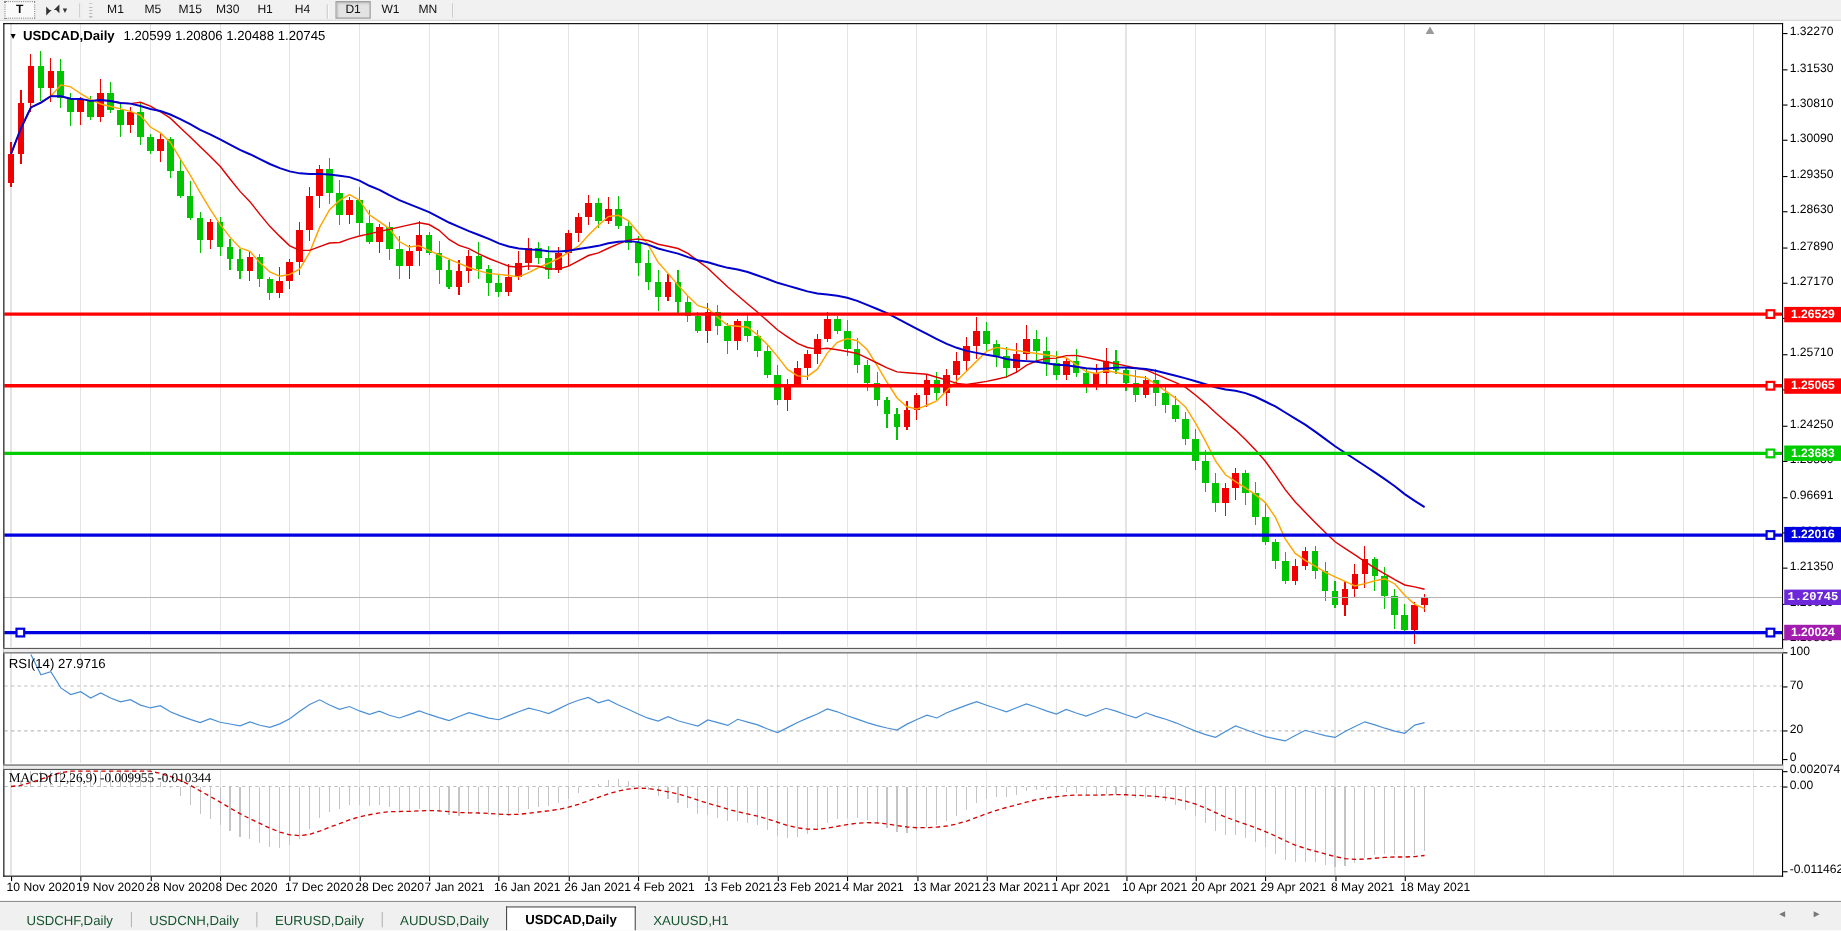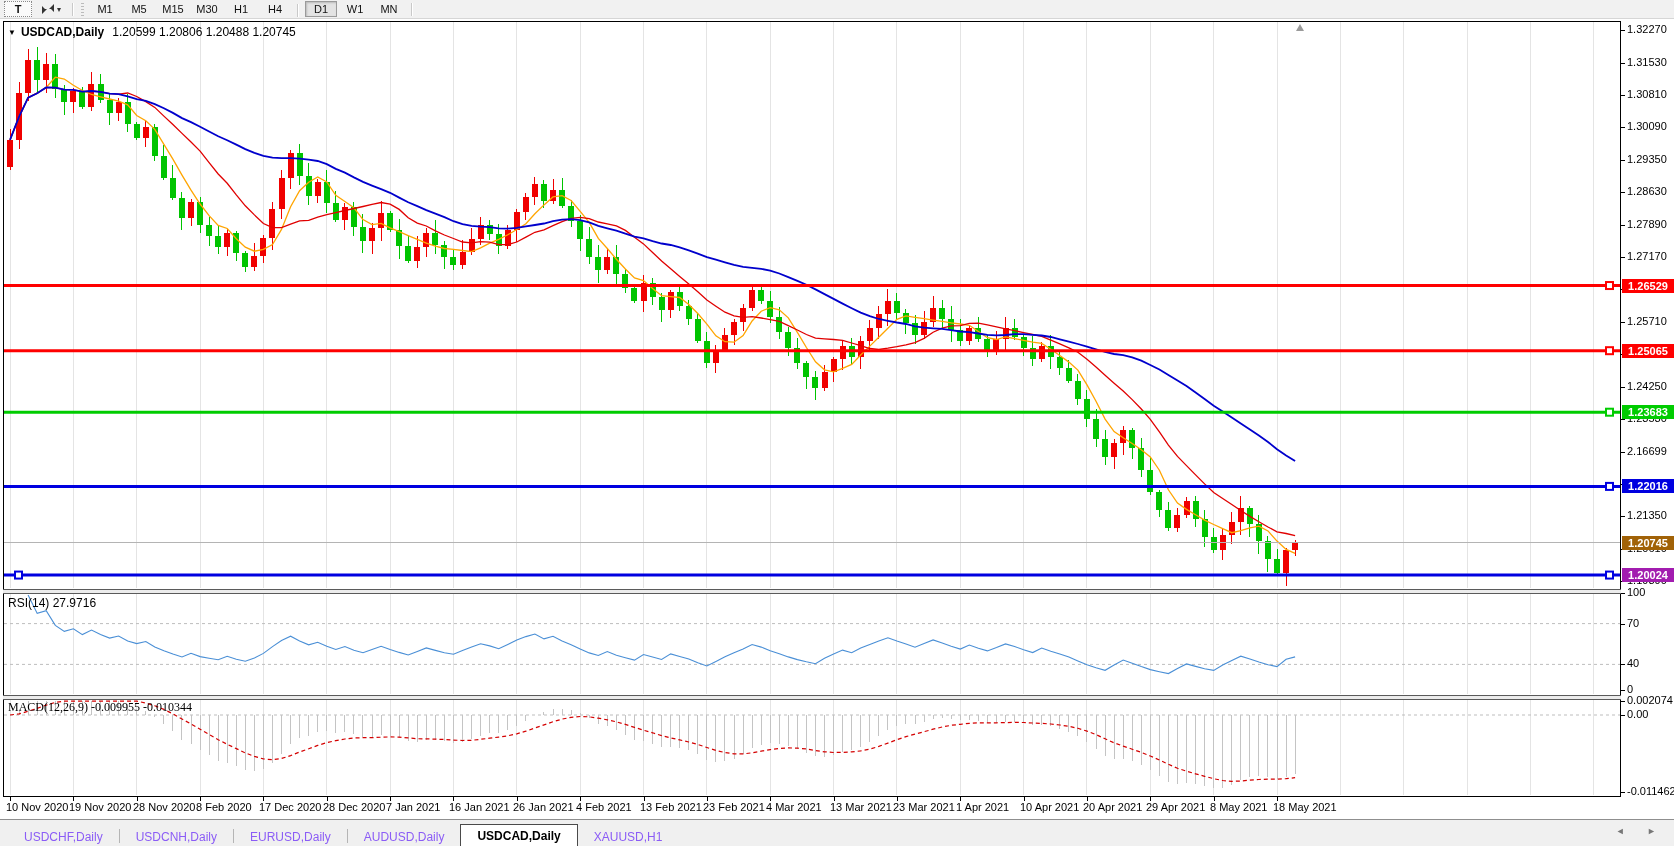--- a/index.html
+++ b/index.html
@@ -29,21 +29,21 @@
   .paneltitle{position:absolute;left:8px;font-size:12px;color:#000;white-space:nowrap;}
   .axis-label{position:absolute;left:1627px;font-size:11px;color:#000;white-space:nowrap;}
   .axis-tick{position:absolute;left:1621px;width:4px;height:1px;background:#000;}
   .date-tick{position:absolute;width:1px;height:4px;top:797px;background:#000;}
   .datelbl{position:absolute;top:801px;font-size:11px;color:#000;white-space:nowrap;}
   .tag{position:absolute;left:1622px;width:52px;height:14px;line-height:14px;text-align:center;
        font-size:11px;font-weight:700;color:#fff;z-index:6;}
   
   #tabbar{position:absolute;left:0;top:819px;width:1674px;height:27px;background:#f0f0f0;
           border-top:1px solid #8f8f8f;display:flex;align-items:flex-end;}
-  .tab{height:20px;line-height:20px;padding:0 16px;font-size:12px;color:#8b5cf6;white-space:nowrap;}
+  .tab{height:20px;line-height:20px;padding:0 16px;font-size:12px;color:#14532d;white-space:nowrap;}
   .tab.active{background:#fff;border:1px solid #4a4a4a;border-bottom:none;height:22px;line-height:22px;
               color:#000;font-weight:700;}
   .tabsep{width:1px;height:14px;background:#b5b5b5;margin-bottom:4px;}
   .tabarrows{position:absolute;right:8px;top:6px;font-size:9px;color:#777;letter-spacing:10px;}
   .tabarrows span{cursor:pointer;}
   svg{position:absolute;left:0;top:0;}
 </style>
 </head>
 <body>
 
@@ -641,57 +641,57 @@
       <div class="axis-label" style="top:282px;">1.26450</div>
       <div class="axis-tick" style="top:322px;"></div>
       <div class="axis-label" style="top:315px;">1.25710</div>
       <div class="axis-tick" style="top:354px;"></div>
       <div class="axis-label" style="top:347px;">1.24990</div>
       <div class="axis-tick" style="top:387px;"></div>
       <div class="axis-label" style="top:380px;">1.24250</div>
       <div class="axis-tick" style="top:419px;"></div>
       <div class="axis-label" style="top:412px;">1.23530</div>
       <div class="axis-tick" style="top:452px;"></div>
-      <div class="axis-label" style="top:445px;">2.16699</div>
+      <div class="axis-label" style="top:445px;">0.96691</div>
       <div class="axis-tick" style="top:484px;"></div>
       <div class="axis-label" style="top:477px;">1.22070</div>
       <div class="axis-tick" style="top:516px;"></div>
       <div class="axis-label" style="top:509px;">1.21350</div>
       <div class="axis-tick" style="top:549px;"></div>
       <div class="axis-label" style="top:542px;">1.20610</div>
       <div class="axis-tick" style="top:581px;"></div>
       <div class="axis-label" style="top:574px;">1.19890</div>
       <div class="axis-tick" style="top:593px;"></div>
       <div class="axis-label" style="top:586px;">100</div>
       <div class="axis-tick" style="top:624px;"></div>
       <div class="axis-label" style="top:617px;">70</div>
       <div class="axis-tick" style="top:664px;"></div>
-      <div class="axis-label" style="top:657px;">40</div>
+      <div class="axis-label" style="top:657px;">20</div>
       <div class="axis-tick" style="top:690px;"></div>
       <div class="axis-label" style="top:683px;">0</div>
       <div class="axis-tick" style="top:701px;"></div>
       <div class="axis-label" style="top:694px;">0.002074</div>
       <div class="axis-tick" style="top:715px;"></div>
       <div class="axis-label" style="top:708px;">0.00</div>
       <div class="axis-tick" style="top:792px;"></div>
       <div class="axis-label" style="top:785px;">-0.011462</div>
       <div class="tag" style="top:279px;background:#ff0000;">1.26529</div>
       <div class="tag" style="top:344px;background:#ff0000;">1.25065</div>
       <div class="tag" style="top:405px;background:#00cc00;">1.23683</div>
       <div class="tag" style="top:479px;background:#0000e0;">1.22016</div>
       <div class="tag" style="top:568px;background:#a21caf;">1.20024</div>
-      <div class="tag" style="top:536px;background:#a16207;">1.20745</div>
+      <div class="tag" style="top:536px;background:#6d28d9;font-family:Liberation Mono, monospace;">1.20745</div>
       <div class="date-tick" style="left:10px;"></div>
       <div class="datelbl" style="left:6px;">10 Nov 2020</div>
       <div class="date-tick" style="left:73px;"></div>
       <div class="datelbl" style="left:69px;">19 Nov 2020</div>
       <div class="date-tick" style="left:137px;"></div>
       <div class="datelbl" style="left:133px;">28 Nov 2020</div>
       <div class="date-tick" style="left:200px;"></div>
-      <div class="datelbl" style="left:196px;">8 Feb 2020</div>
+      <div class="datelbl" style="left:196px;">8 Dec 2020</div>
       <div class="date-tick" style="left:263px;"></div>
       <div class="datelbl" style="left:259px;">17 Dec 2020</div>
       <div class="date-tick" style="left:327px;"></div>
       <div class="datelbl" style="left:323px;">28 Dec 2020</div>
       <div class="date-tick" style="left:390px;"></div>
       <div class="datelbl" style="left:386px;">7 Jan 2021</div>
       <div class="date-tick" style="left:453px;"></div>
       <div class="datelbl" style="left:449px;">16 Jan 2021</div>
       <div class="date-tick" style="left:517px;"></div>
       <div class="datelbl" style="left:513px;text-align:right;">26 Jan 2021</div>

